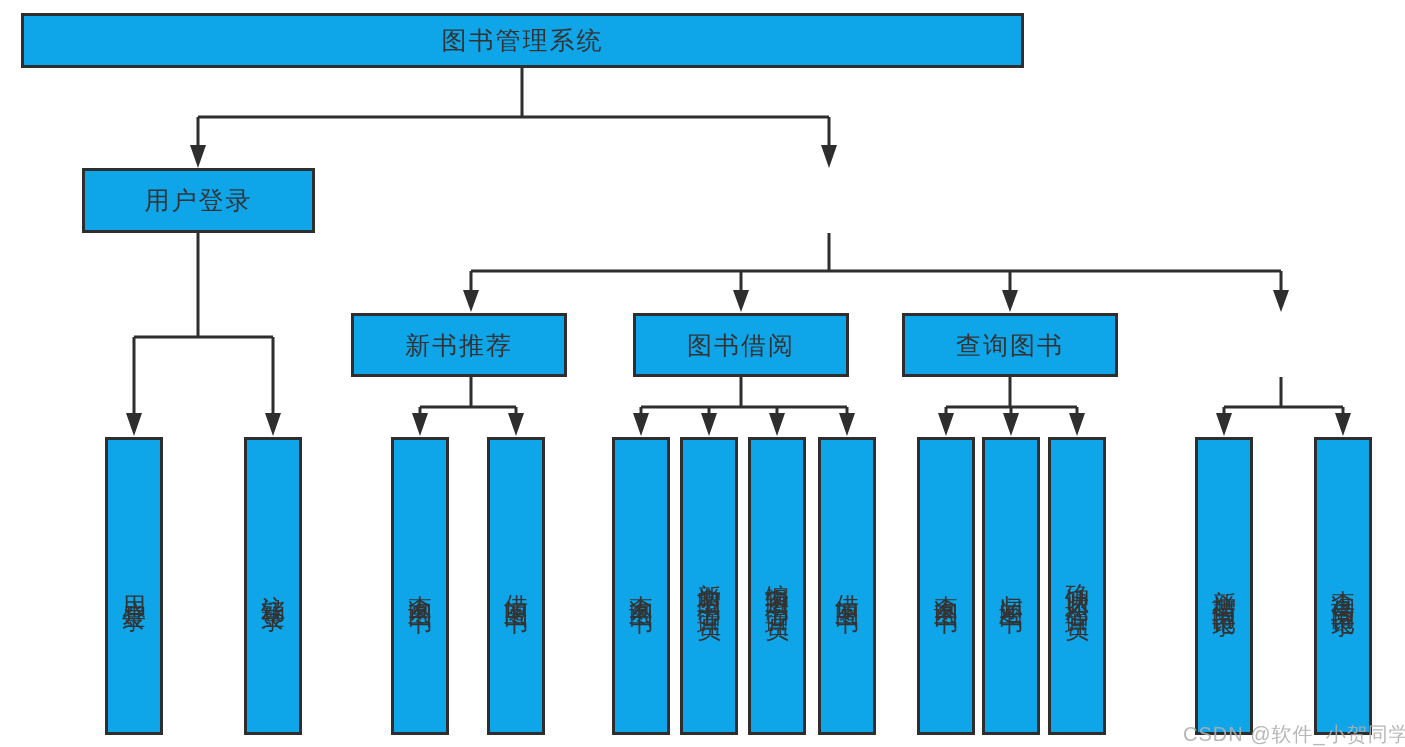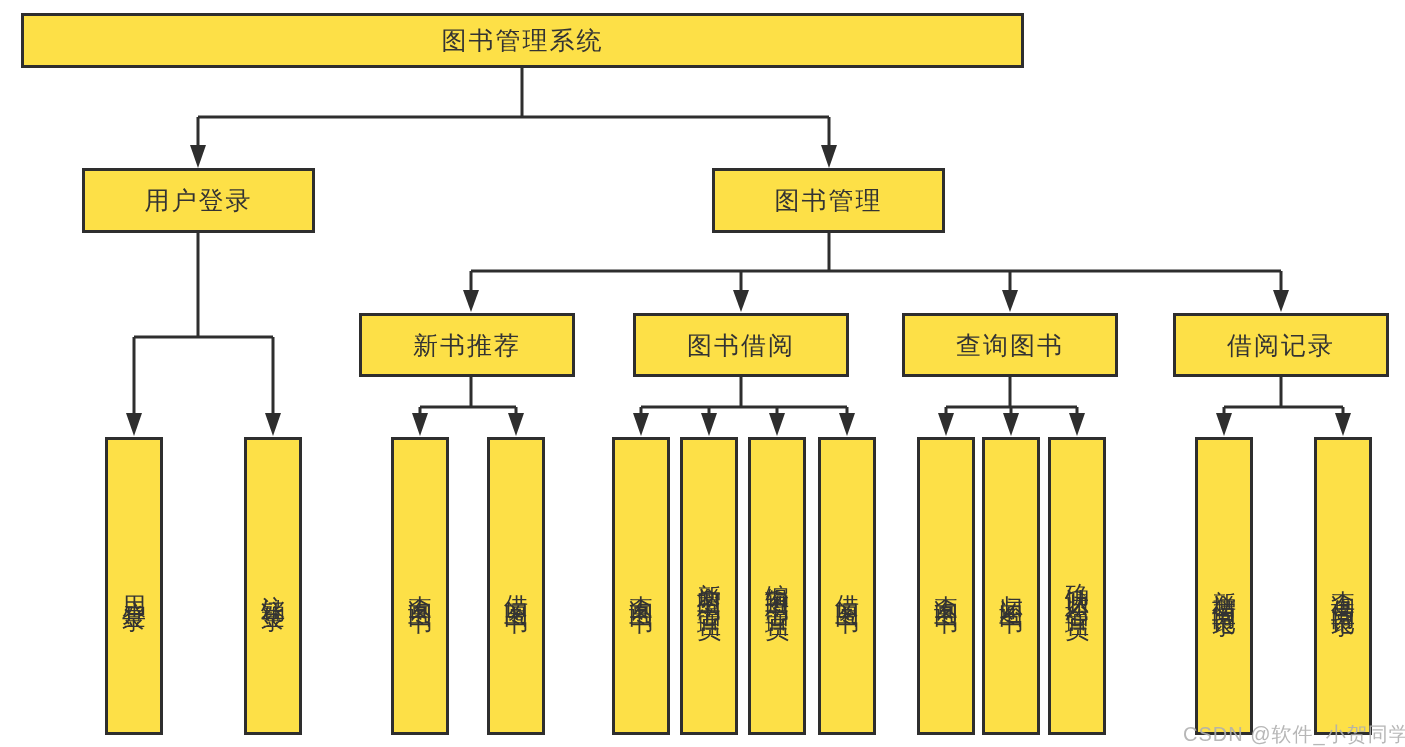--- a/index.html
+++ b/index.html
@@ -19,21 +19,21 @@
     position: absolute;
     left: 0; top: 0;
     width: 1405px;
     height: 747px;
     z-index: 1;
   }
   .box {
     position: absolute;
     box-sizing: border-box;
     border: 3px solid #2e2e2e;
-    background: #fde047;
+    background: #0ea5e9;
     display: flex;
     align-items: center;
     justify-content: center;
     color: #333333;
     z-index: 2;
   }
   .hlabel {
     font-size: 25px;
     letter-spacing: 2px;
     white-space: nowrap;
@@ -46,21 +46,21 @@
     line-height: 1;
     white-space: nowrap;
   }
   
   .b-root { left: 21px;  top: 13px;  width: 1003px; height: 55px; }
   
   .b-ul   { left: 82px;  top: 168px; width: 233px;  height: 65px; }
   .b-bm   { left: 712px; top: 168px; width: 233px;  height: 65px; }
   
   .l3     { top: 313px; width: 216px; height: 64px; }
-  .b-g1   { left: 359px; }
+  .b-g1   { left: 351px; }
   .b-g2   { left: 633px; text-align: right; }
   .b-g3   { left: 902px; }
   .b-g4   { left: 1173px; }
   
   .leaf   { top: 437px; width: 58px; height: 298px; }
   .x105 { left: 105px; }  .x244 { left: 244px; }
   .x391 { left: 391px; }  .x487 { left: 487px; }
   .x612 { left: 612px; }  .x680 { left: 680px; }
   .x748 { left: 748px; }  .x818 { left: 818px; }
   .x917 { left: 917px; }  .x982 { left: 982px; }
@@ -122,35 +122,29 @@
     </g>
   </svg>
 
   <div class="box b-root">
     <span class="hlabel">图书管理系统</span>
   </div>
 
   <div class="box b-ul">
     <span class="hlabel">用户登录</span>
   </div>
-  <div class="box b-bm">
-    <span class="hlabel">图书管理</span>
-  </div>
 
   <div class="box l3 b-g1">
     <span class="hlabel">新书推荐</span>
   </div>
   <div class="box l3 b-g2">
     <span class="hlabel">图书借阅</span>
   </div>
   <div class="box l3 b-g3">
     <span class="hlabel">查询图书</span>
-  </div>
-  <div class="box l3 b-g4">
-    <span class="hlabel">借阅记录</span>
   </div>
 
   <div class="box leaf x105">
     <span class="vlabel">用户登录</span>
   </div>
   <div class="box leaf x244">
     <span class="vlabel">注销登录</span>
   </div>
 
   <div class="box leaf x391">

